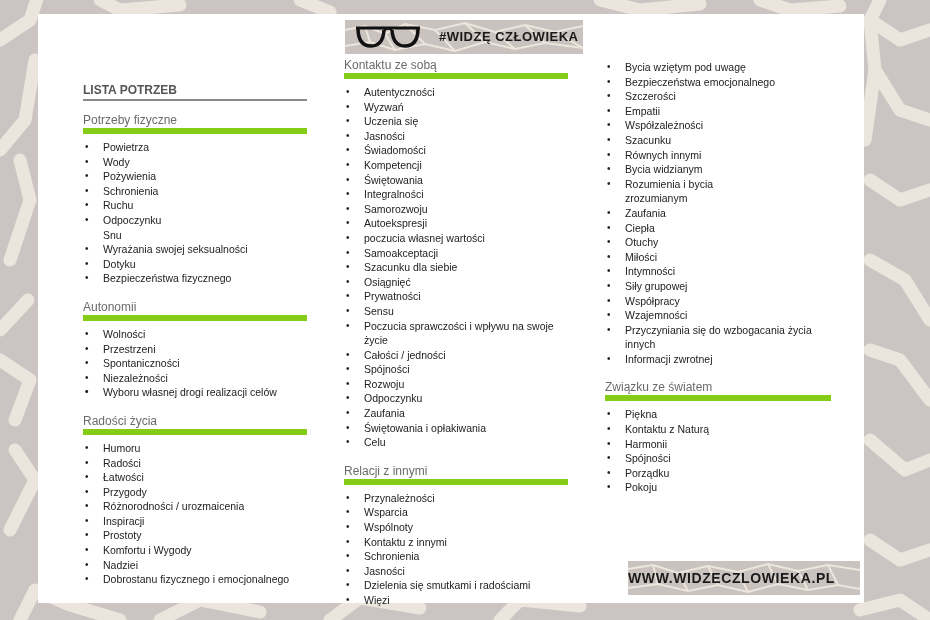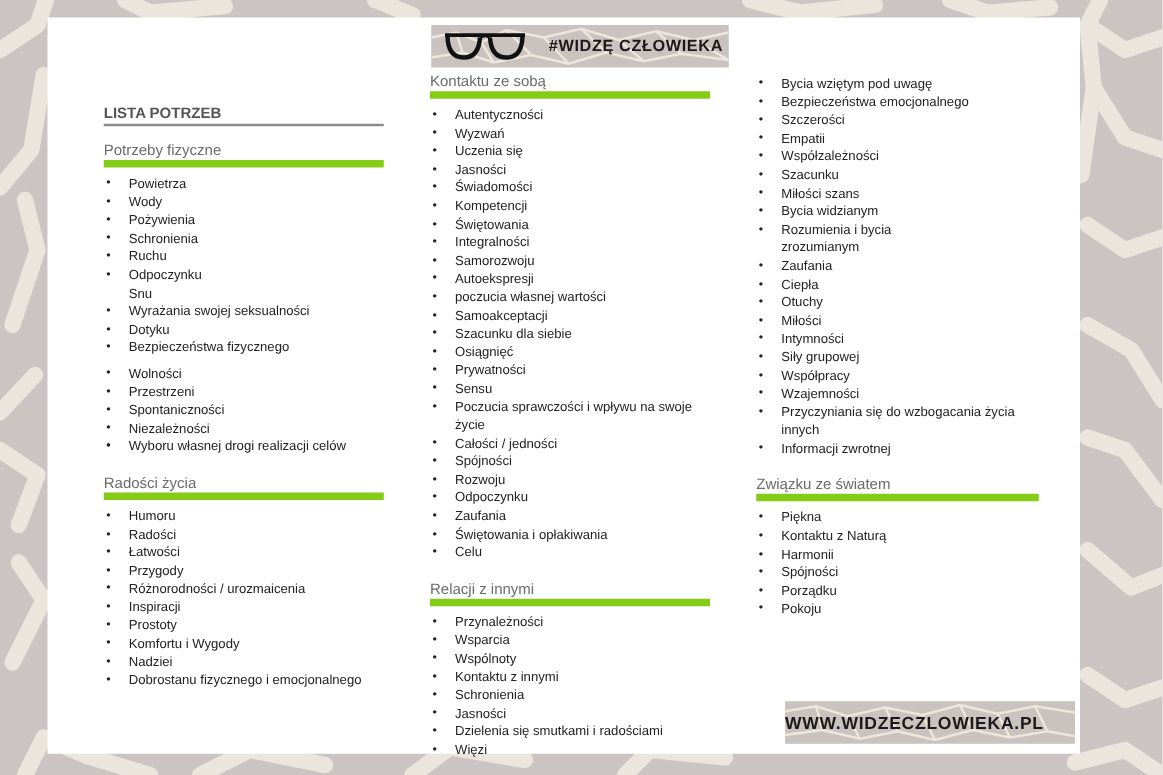--- a/index.html
+++ b/index.html
@@ -116,20 +116,21 @@
       <li><span class="bullet">•</span><span>Pożywienia</span></li>
       <li><span class="bullet">•</span><span>Schronienia</span></li>
       <li><span class="bullet">•</span><span>Ruchu</span></li>
       <li><span class="bullet">•</span><span>Odpoczynku</span></li>
       <li class="nobullet"><span>Snu</span></li>
       <li><span class="bullet">•</span><span>Wyrażania swojej seksualności</span></li>
       <li><span class="bullet">•</span><span>Dotyku</span></li>
       <li><span class="bullet">•</span><span>Bezpieczeństwa fizycznego</span></li>
     </ul>
 
+    <div class="section-title">Autonomii</div>
     <ul>
       <li><span class="bullet">•</span><span>Wolności</span></li>
       <li><span class="bullet">•</span><span>Przestrzeni</span></li>
       <li><span class="bullet">•</span><span>Spontaniczności</span></li>
       <li><span class="bullet">•</span><span>Niezależności</span></li>
       <li><span class="bullet">•</span></li>
       <li><span class="bullet">•</span><span>Wyboru własnej drogi realizacji celów</span></li>
     </ul>
 
     <div class="section-title">Radości życia</div>
@@ -190,21 +191,21 @@
   </div>
 
   <div class="col col3">
     <ul class="top">
       <li><span class="bullet">•</span><span>Bycia wziętym pod uwagę</span></li>
       <li><span class="bullet">•</span><span>Bezpieczeństwa emocjonalnego</span></li>
       <li><span class="bullet">•</span><span>Szczerości</span></li>
       <li><span class="bullet">•</span><span>Empatii</span></li>
       <li><span class="bullet">•</span><span>Współzależności</span></li>
       <li><span class="bullet">•</span><span>Szacunku</span></li>
-      <li><span class="bullet">•</span><span>Miłości szans</span></li>
+      <li><span class="bullet">•</span><span>Równych innymi</span></li>
       <li><span class="bullet">•</span><span>Bycia widzianym</span></li>
       <li style="width:130px"><span class="bullet">•</span><span>Rozumienia i bycia zrozumianym</span></li>
       <li><span class="bullet">•</span><span>Zaufania</span></li>
       <li><span class="bullet">•</span><span>Ciepła</span></li>
       <li><span class="bullet">•</span><span>Otuchy</span></li>
       <li><span class="bullet">•</span><span>Miłości</span></li>
       <li><span class="bullet">•</span><span>Intymności</span></li>
       <li><span class="bullet">•</span><span>Siły grupowej</span></li>
       <li><span class="bullet">•</span><span>Współpracy</span></li>
       <li><span class="bullet">•</span><span>Wzajemności</span></li>

